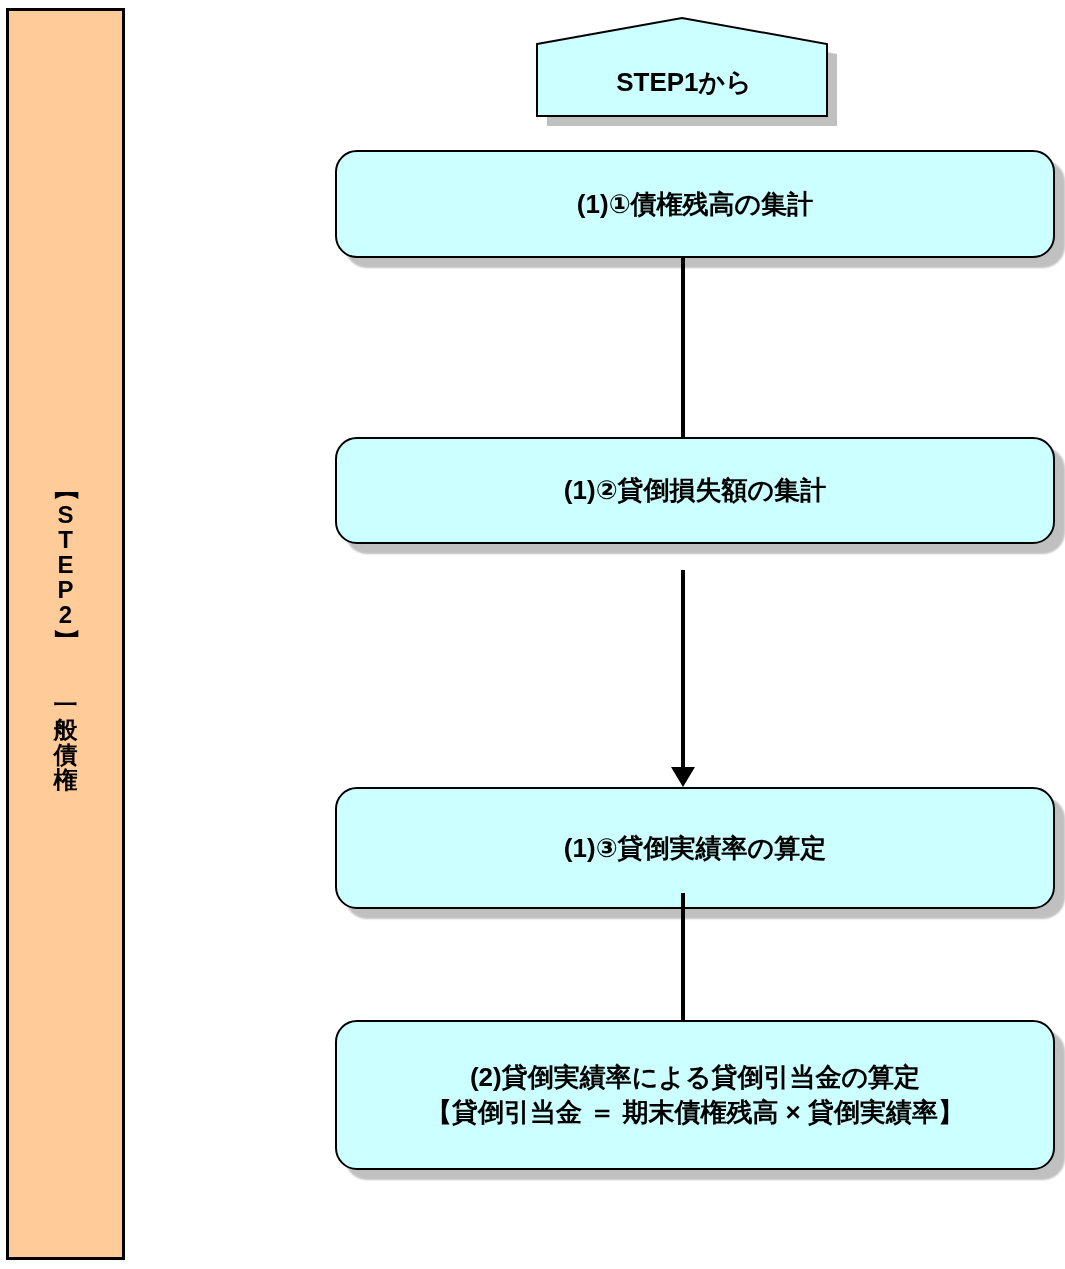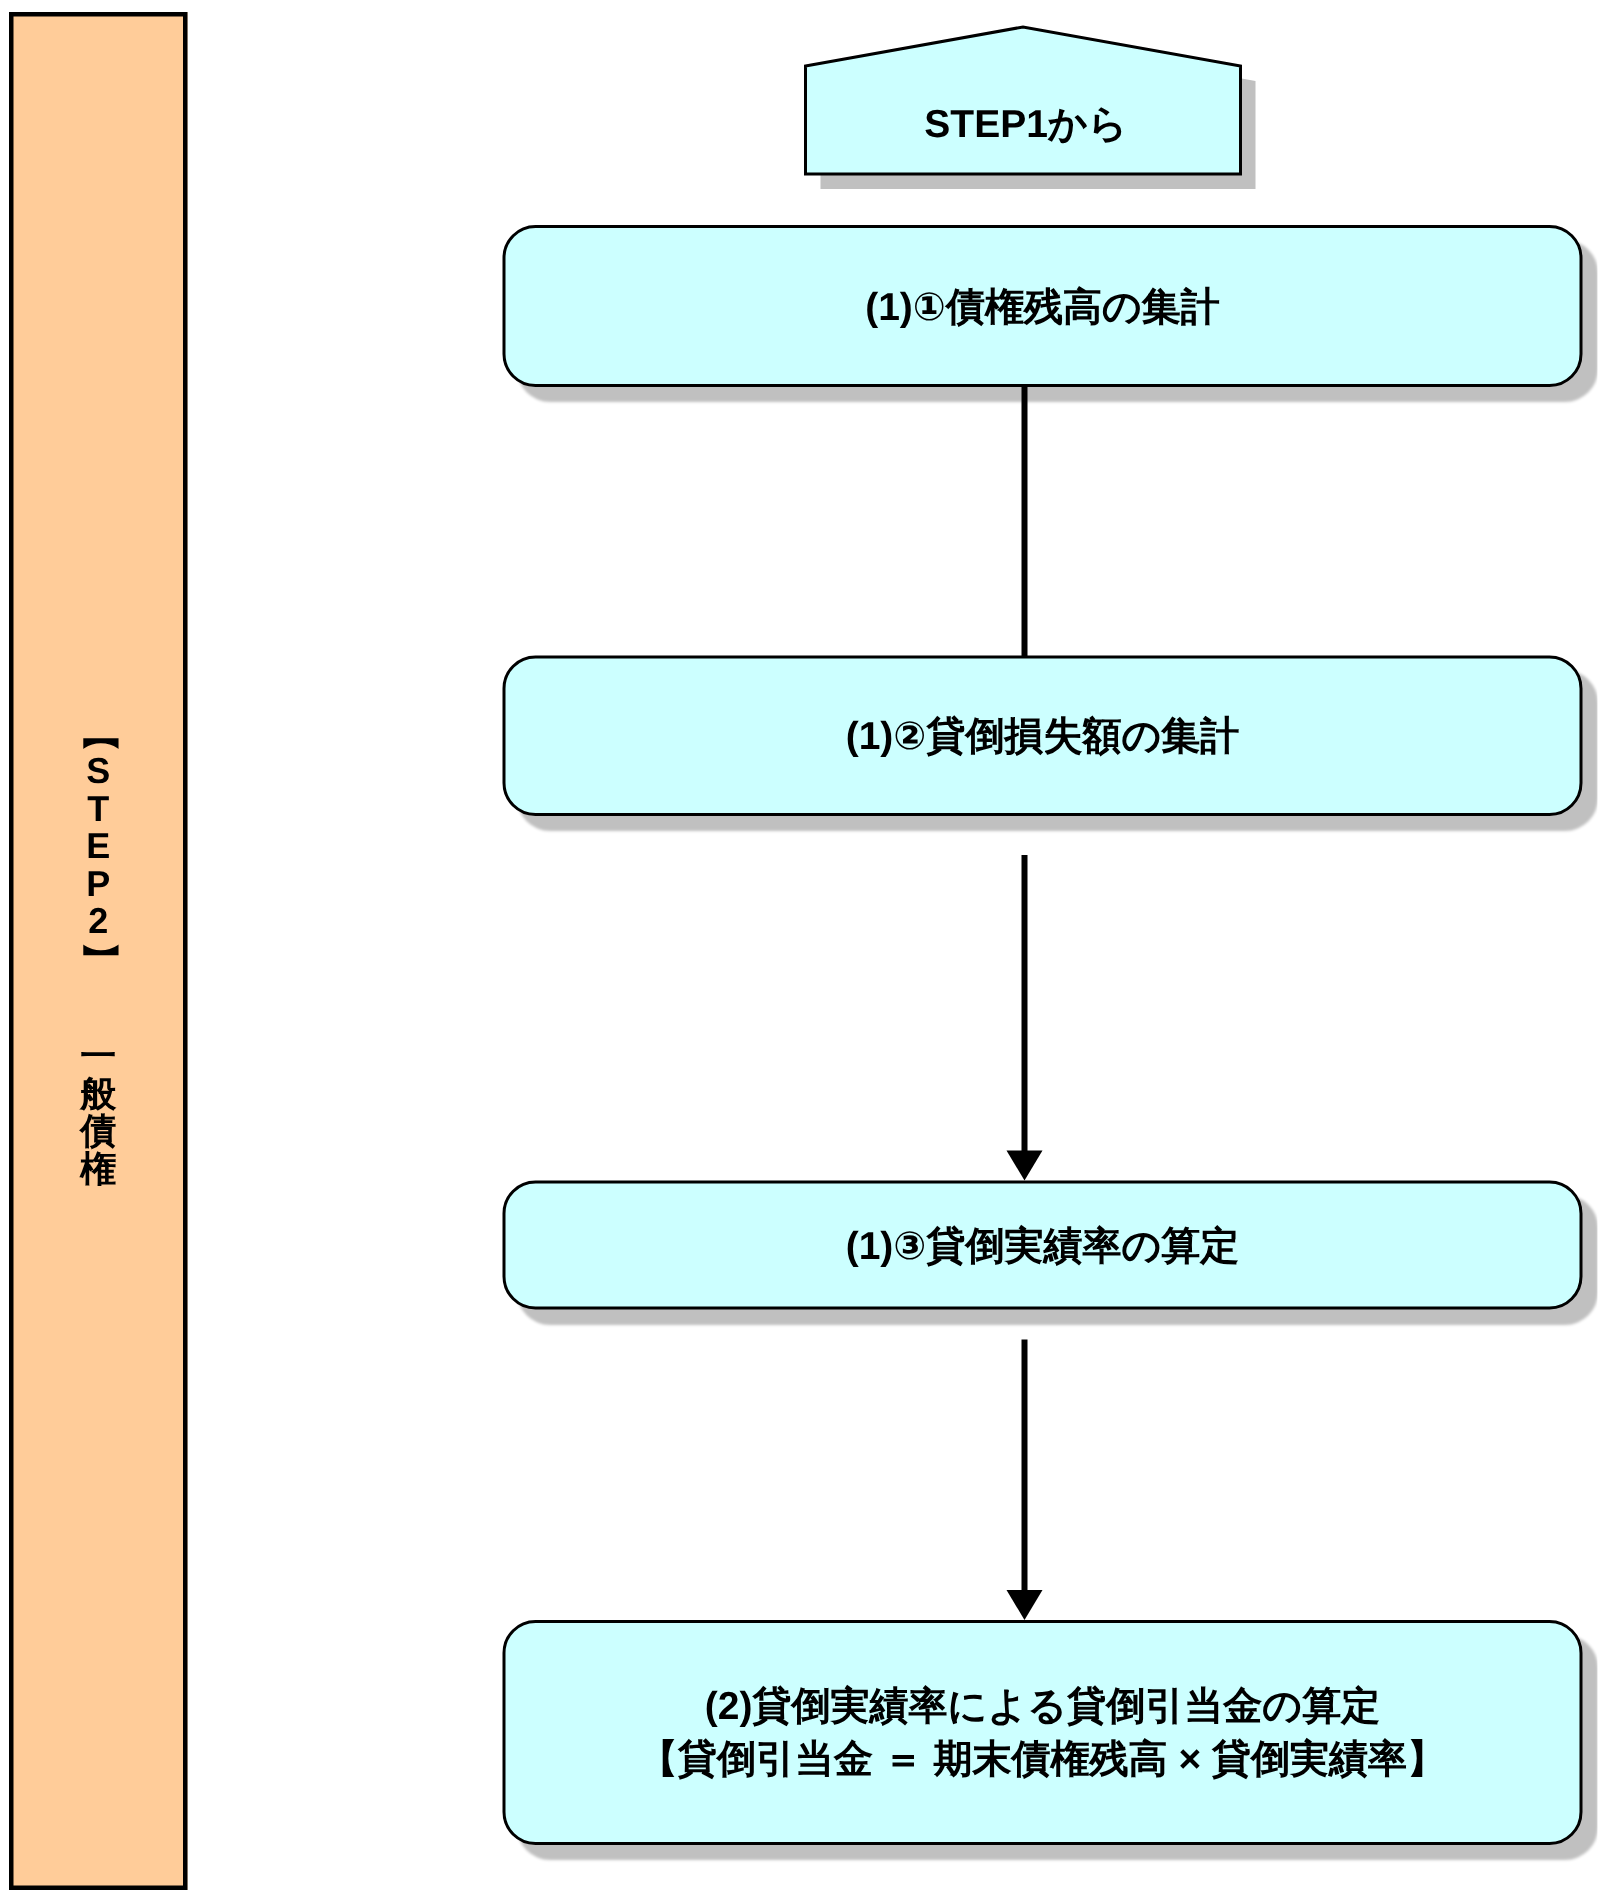--- a/index.html
+++ b/index.html
@@ -49,22 +49,22 @@
     border:2px solid var(--box_border);
     border-radius:22px;
     box-shadow:10px 10px 2px var(--shadow);
     display:flex;flex-direction:column;
     align-items:center;justify-content:center;
     font-size:26px;font-weight:bold;
     text-align:center;line-height:35px;margin-left:12px;
   }
   .box1{top:150px;height:108px;}
   .box2{top:437px;height:107px;}
-  .box3{top:787px;height:86px;}
-  .box4{top:1080px;height:150px;}
+  .box3{top:787px;height:122px;}
+  .box4{top:1020px;height:150px;}
   
   .arrow{position:absolute;left:671px;width:24px;}
   .a1{top:258px;height:205px;}
   .a2{top:570px;height:217px;}
   .a3{top:893px;height:187px;}
   .arrow .shaft{
     position:absolute;left:10px;top:0;bottom:14px;width:4px;
     background:var(--arrow);
   }
   .arrow .head{

